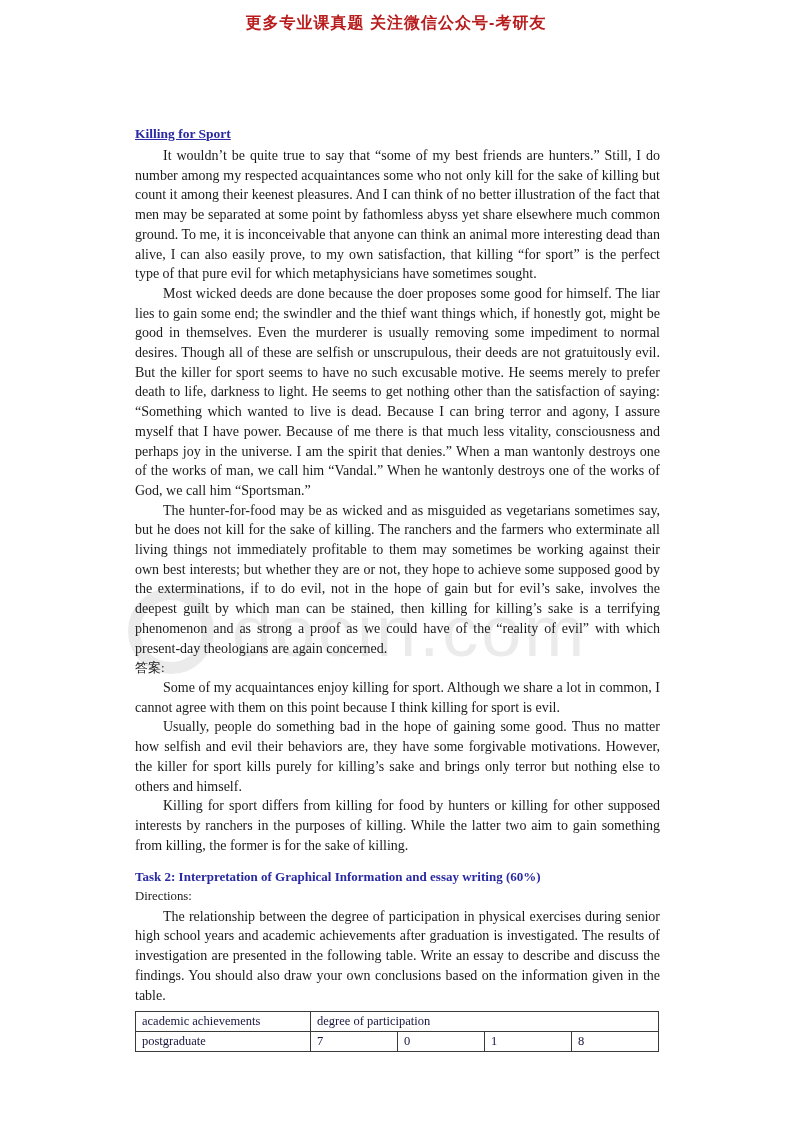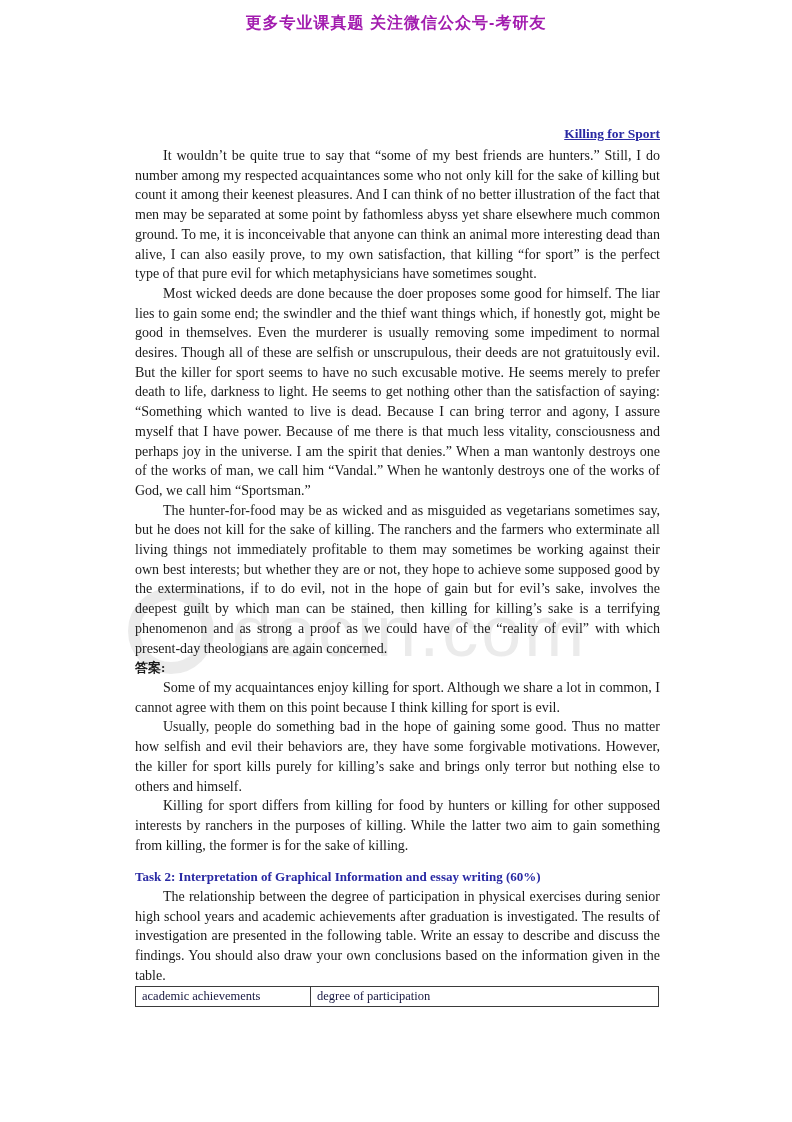--- a/index.html
+++ b/index.html
@@ -14,63 +14,64 @@
   .page { position: absolute; inset: 0; background: #ffffff; }
 
   
   .promo {
     position: absolute;
     top: 13px; left: 0; width: 100%;
     text-align: center;
     font-family: "Liberation Sans", sans-serif;
     font-weight: bold;
     font-size: 16px;
-    color: #a21caf;
+    color: #b91c1c;
     letter-spacing: 1px;
   }
 
   
   .doc {
     position: absolute;
     left: 135px; top: 126px;
     width: 525px;
   }
   .doc-title {
-    text-align: right;
+    text-align: left;
     font-weight: bold;
     font-size: 13.5px;
     color: #2929a3;
     text-decoration: underline;
     margin-bottom: 4px;
   }
   .para {
     font-size: 14px;
     line-height: 19.7px;
     text-align: justify;
     text-indent: 28px;
   }
   .answer-label {
-    font-weight: bold;
+    font-weight: normal;
     font-size: 13px;
     line-height: 19.7px;
   }
   .task-heading {
     margin-top: 12px;
     font-weight: bold;
     font-size: 13px;
     line-height: 19.7px;
     color: #2929a3;
   }
   .directions {
     font-size: 12.8px;
     line-height: 19.7px;
   }
 
   
   table.results {
+    margin-top: 6px;
     border-collapse: collapse;
     width: 457px;
     table-layout: fixed;
   }
   table.results td {
     border: 1px solid #3a3a3a;
     font-size: 12.5px;
     height: 20px;
     padding: 1px 6px;
     vertical-align: middle;
@@ -124,33 +125,41 @@
     <p class="para">The hunter-for-food may be as wicked and as misguided as vegetarians sometimes say, but he does not kill for the sake of killing. The ranchers and the farmers who exterminate all living things not immediately profitable to them may sometimes be working against their own best interests; but whether they are or not, they hope to achieve some supposed good by the exterminations, if to do evil, not in the hope of gain but for evil’s sake, involves the deepest guilt by which man can be stained, then killing for killing’s sake is a terrifying phenomenon and as strong a proof as we could have of the “reality of evil” with which present-day theologians are again concerned.</p>
 
     <div class="answer-label">答案:</div>
 
     <p class="para">Some of my acquaintances enjoy killing for sport. Although we share a lot in common, I cannot agree with them on this point because I think killing for sport is evil.</p>
     <p class="para">Usually, people do something bad in the hope of gaining some good. Thus no matter how selfish and evil their behaviors are, they have some forgivable motivations. However, the killer for sport kills purely for killing’s sake and brings only terror but nothing else to others and himself.</p>
     <p class="para">Killing for sport differs from killing for food by hunters or killing for other supposed interests by ranchers in the purposes of killing. While the latter two aim to gain something from killing, the former is for the sake of killing.</p>
 
     <div class="task-heading">Task 2: Interpretation of Graphical Information and essay writing (60%)</div>
 
+    <div class="directions">Directions:</div>
 
     <p class="para">The relationship between the degree of participation in physical exercises during senior high school years and academic achievements after graduation is investigated. The results of investigation are presented in the following table. Write an essay to describe and discuss the findings. You should also draw your own conclusions based on the information given in the table.</p>
 
     <table class="results">
       <colgroup>
         <col class="c-label">
         <col class="c-val">
           <col class="c-val">
           <col class="c-val">
           <col class="c-val">
       </colgroup>
       <tbody>
         <tr>
           <td>academic achievements</td>
           <td colspan="4">degree of participation</td>
         </tr>
+        <tr>
+          <td>postgraduate</td>
+          <td>7</td>
+          <td>0</td>
+          <td>1</td>
+          <td>8</td>
+        </tr>
       </tbody>
     </table>
 
   </div>
 </div>
 
 </body></html>

